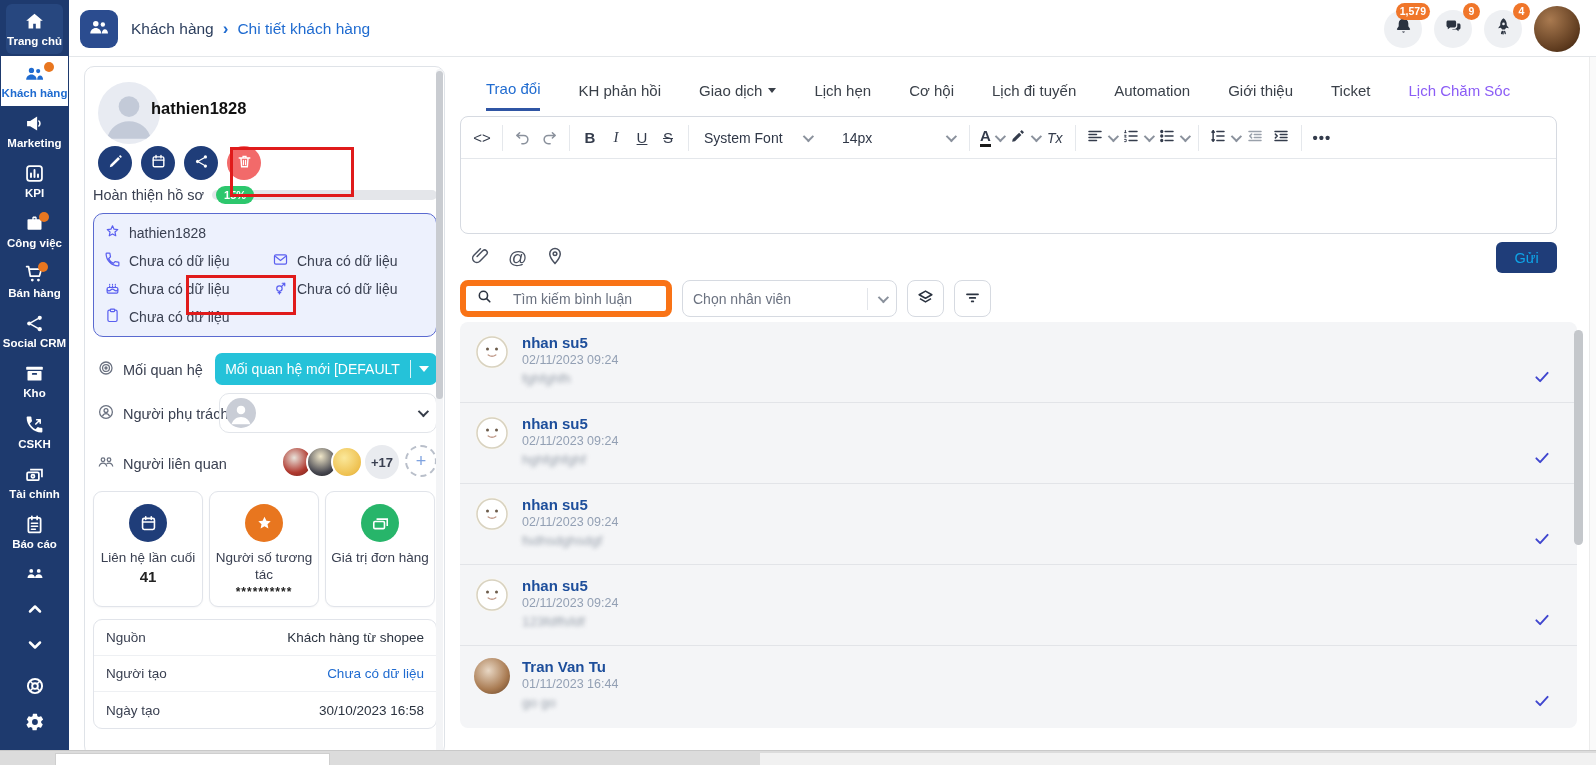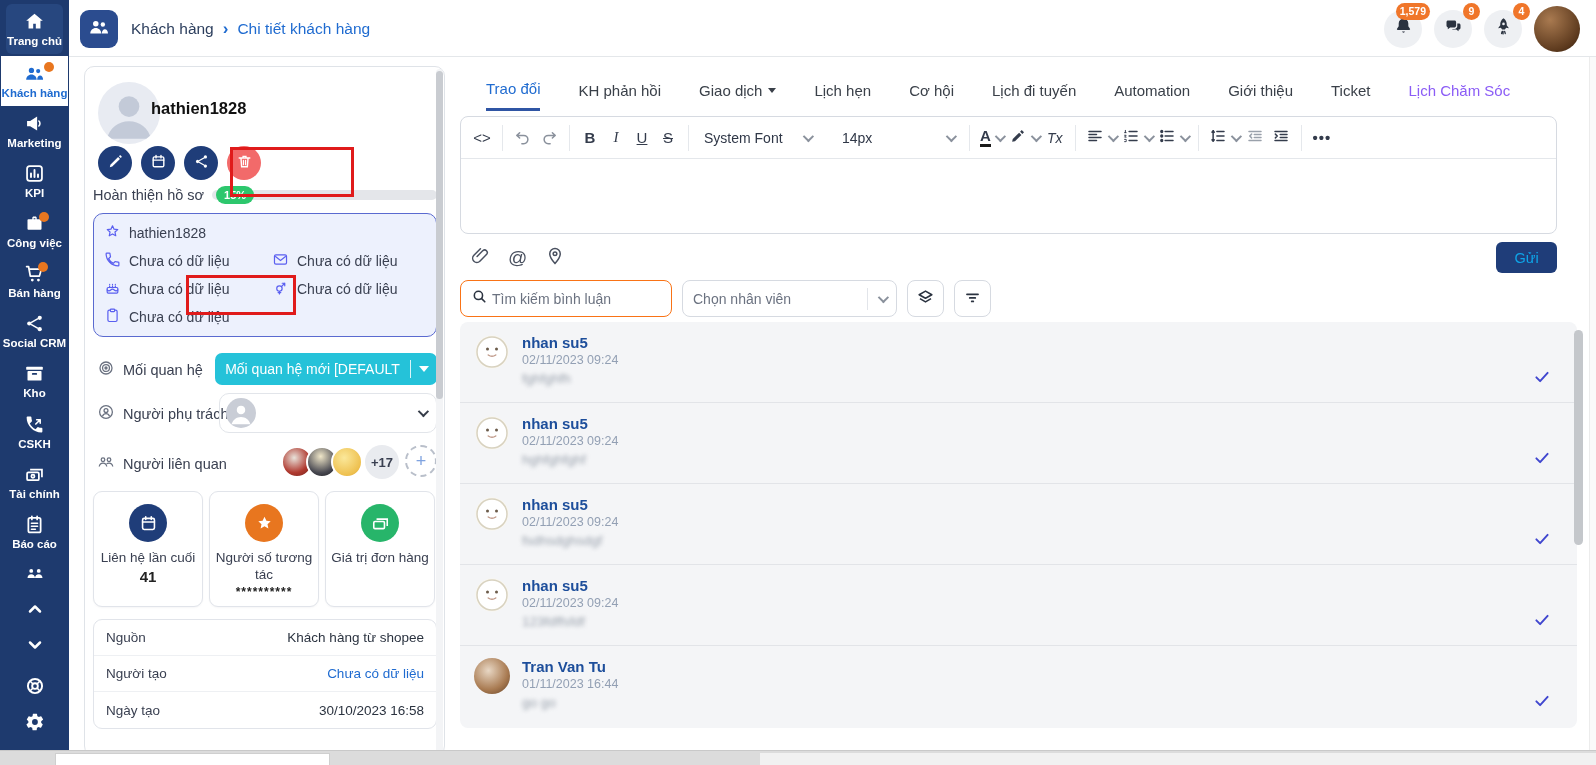--- a/index.html
+++ b/index.html
@@ -110,21 +110,21 @@
   .tb-tx { font-style:italic; font-size:14px; }
   .tb-more { letter-spacing:1px; font-weight:bold; }
   .editor-body { height:74px; cursor:text; }
 
   .attach-row { position:absolute; left:470px; top:246px; display:flex; align-items:center; gap:18px; color:#4a5160; }
   .attach-row svg { width:20px; height:20px; cursor:pointer; }
   .at-glyph { font-size:19px; cursor:pointer; color:#4a5160; }
   .send-btn { position:absolute; left:1496px; top:242px; width:61px; height:31px; background:#1f3d79; border:none; border-radius:6px; color:#0ea5e9; font-size:14.5px; cursor:pointer; }
 
   .filter-row { position:absolute; left:460px; top:280px; display:flex; align-items:center; gap:10px; }
-  .search-box { width:212px; height:37px; border:1px solid #f97316; border-radius:8px; display:flex; align-items:center; padding:0 10px; gap:4px; }
+  .search-box { width:212px; height:37px; border:6px solid #f97316; border-radius:8px; display:flex; align-items:center; padding:0 10px; gap:20px; }
   .search-box svg { width:17px; height:17px; color:#2b3340; flex:none; }
   .search-box input { border:none; outline:none; font-size:14px; color:#2b3340; width:100%; font-family:"Liberation Sans",sans-serif; }
   .search-box input::placeholder { color:#6b7280; }
   .staff-select { width:215px; height:37px; border:1px solid #d6dae1; border-radius:8px; display:flex; align-items:center; padding:0 10px; font-size:14px; color:#6b7280; cursor:pointer; }
   .staff-select .ss-sep { width:1px; height:22px; background:#e2e5ea; margin-left:auto; margin-right:10px; }
   .sq-btn { width:37px; height:37px; border:1px solid #d6dae1; border-radius:8px; background:#fff; display:flex; align-items:center; justify-content:center; cursor:pointer; }
   .sq-btn svg { width:19px; height:19px; color:#2b3340; }
 
   .comments { position:absolute; left:460px; top:322px; width:1117px; height:406px; background:#f4f5f7; border-radius:8px; overflow:hidden; }
   .comment { position:relative; height:81px; display:flex; padding:12px 50px 0 14px; border-bottom:1px solid #e2e4e8; }

